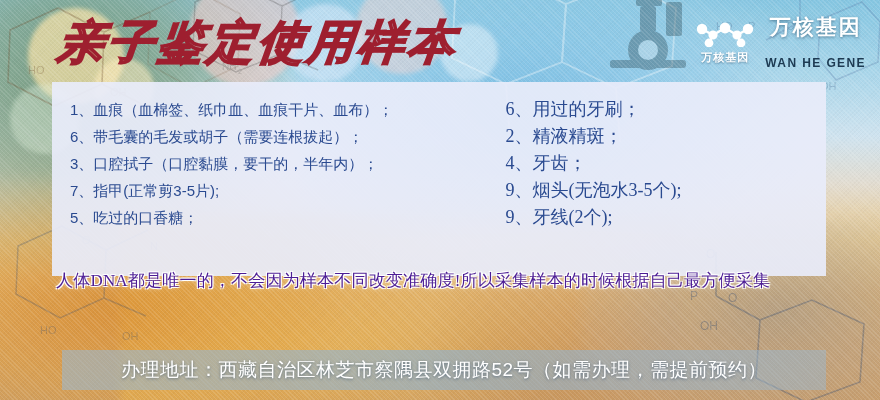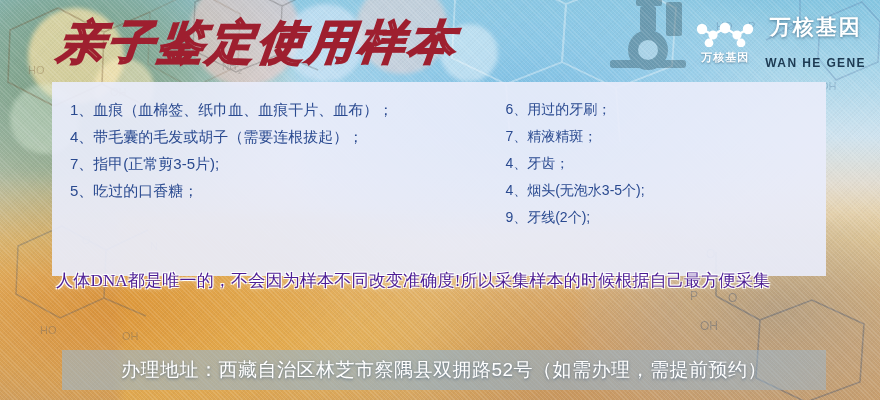--- a/index.html
+++ b/index.html
@@ -188,22 +188,22 @@
   .col-left  { width: 432px; padding-left: 18px; }
   .col-right { width: 324px; padding-left: 8px; }
   .list-item {
     color: #2a4a90;
     font-size: 15px;
     line-height: 27px;
     white-space: nowrap;
     font-family: "Liberation Sans", "DejaVu Sans", sans-serif;
   }
   .col-right .list-item {
-    font-family: Liberation Sans, sans-serif;
-    font-size: 14px;
+    font-family: Liberation Serif, serif;
+    font-size: 18px;
     color: #2a4a90;
   }
 
   
   .note {
     position: absolute;
     left: 56px; top: 265px;
     width: 780px;
     z-index: 5;
     font-family: Liberation Serif, serif;
@@ -348,29 +348,30 @@
       <div class="logo-cn">万核基因</div>
       <div class="logo-en">WAN HE GENE</div>
     </div>
   </div>
 
   <div class="title">亲子鉴定使用样本</div>
 
   <div class="panel">
     <div class="col col-left">
       <div class="list-item">1、血痕（血棉签、纸巾血、血痕干片、血布）；</div>
-      <div class="list-item">4、带毛囊的毛发或胡子（需要连根拔起）；</div>
+      <div class="list-item">6、带毛囊的毛发或胡子（需要连根拔起）；</div>
+      <div class="list-item">3、口腔拭子（口腔黏膜，要干的，半年内）；</div>
       <div class="list-item">7、指甲(正常剪3-5片);</div>
       <div class="list-item">5、吃过的口香糖；</div>
     </div>
     <div class="col col-right">
       <div class="list-item">6、用过的牙刷；</div>
-      <div class="list-item">7、精液精斑；</div>
+      <div class="list-item">2、精液精斑；</div>
       <div class="list-item">4、牙齿；</div>
-      <div class="list-item">4、烟头(无泡水3-5个);</div>
+      <div class="list-item">9、烟头(无泡水3-5个);</div>
       <div class="list-item">9、牙线(2个);</div>
     </div>
   </div>
 
   <div class="note">
     <div>人体DNA都是唯一的，不会因为样本不同改变准确度!所以采集样本的时候根据自己最方便采集</div>
   </div>
 
   <div class="addr-band"></div>
   <div class="addr-text">办理地址：西藏自治区林芝市察隅县双拥路52号（如需办理，需提前预约）</div>

